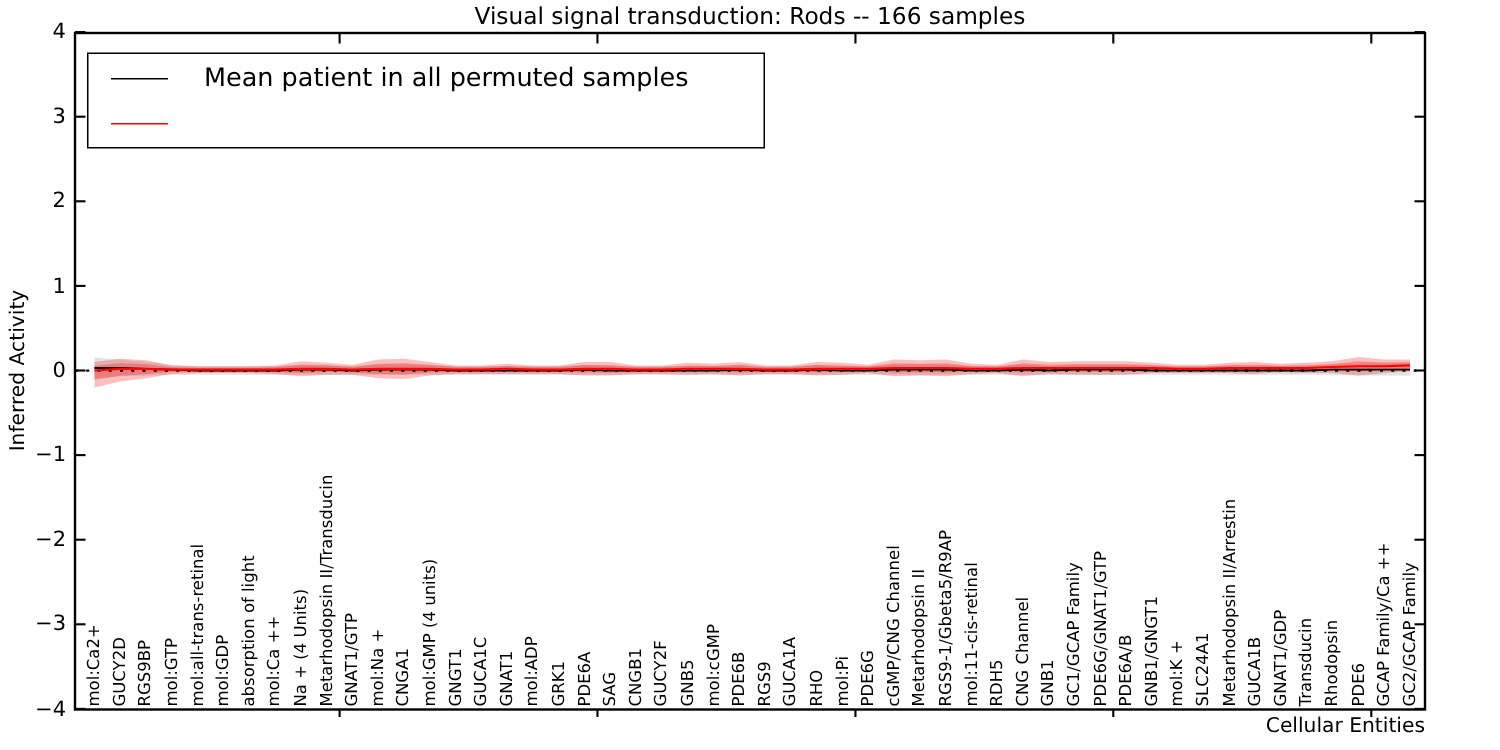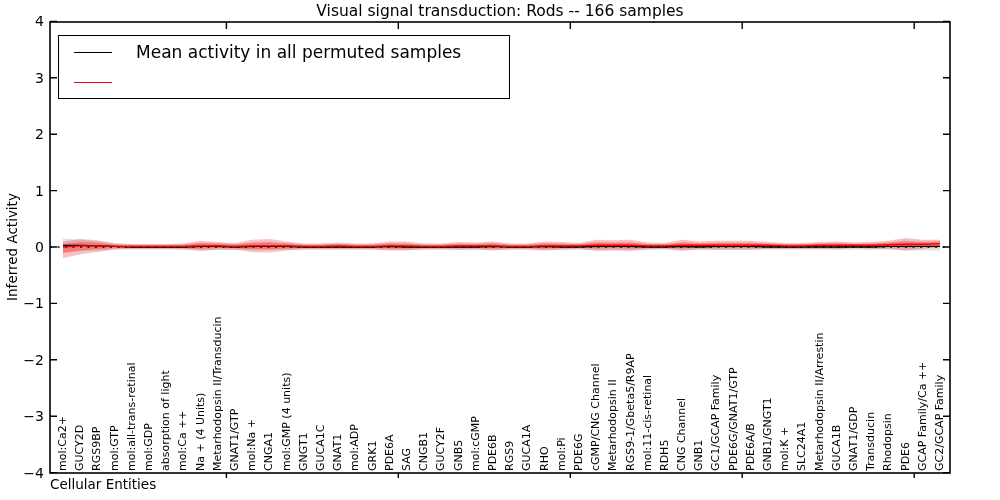--- a/index.html
+++ b/index.html
@@ -1,28 +1,27 @@
 <!DOCTYPE html>
 <html><head>
 <meta charset="utf-8">
 <style>
   html,body{margin:0;padding:0;background:#ffffff;}
   #figure{
     position:relative;width:1000px;height:500px;background:#ffffff;
     font-family:"DejaVu Sans","Liberation Sans",sans-serif;color:#000;
     overflow:hidden;
-    border-radius:19px;
   }
   #plot-svg{position:absolute;left:0;top:0;}
   .title{
     position:absolute;left:50px;top:2px;width:900px;text-align:center;
     font-size:15.5px;color:#000;
   }
   .xlabel{
-    position:absolute;left:50px;top:476px;width:900px;text-align:left;
+    position:absolute;left:50px;top:476px;width:900px;text-align:right;
     font-size:13.5px;color:#000;
   }
   .ylabel{
     position:absolute;left:4px;top:247px;white-space:nowrap;
     font-size:13.5px;color:#000;
     transform:rotate(-90deg) translate(-50%,0);transform-origin:0 0;
   }
   .ytick{
     position:absolute;left:6px;width:38px;text-align:right;
     font-size:14px;line-height:18px;color:#000;
@@ -86,21 +85,21 @@
 
   <div class="title">Visual signal transduction: Rods -- 166 samples</div>
 
   <div class="xlabel">Cellular Entities</div>
 
   <div class="ylabel">Inferred Activity</div>
 
   <div class="legend">
     <div class="legend-row">
       <span class="legend-line" style="border-top-color:#000000;"></span>
-      <span class="legend-label">Mean activity in all permuted samples</span>
+      <span class="legend-label">Mean patient in all permuted samples</span>
     </div>
     <div class="legend-row">
       <span class="legend-line" style="border-top-color:#ff0000;"></span>
     </div>
   </div>
 
   <div id="yticks">
       <div class="ytick" style="top: 12.4px;">4</div>
       <div class="ytick" style="top: 68.8px;">3</div>
       <div class="ytick" style="top: 125.2px;">2</div>

